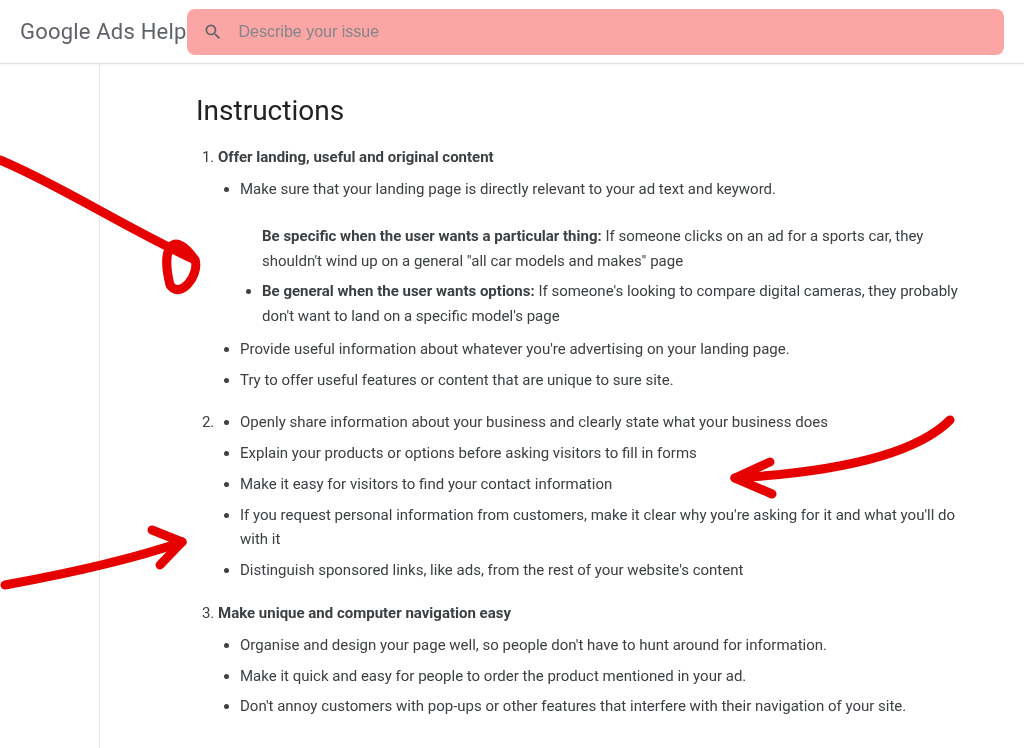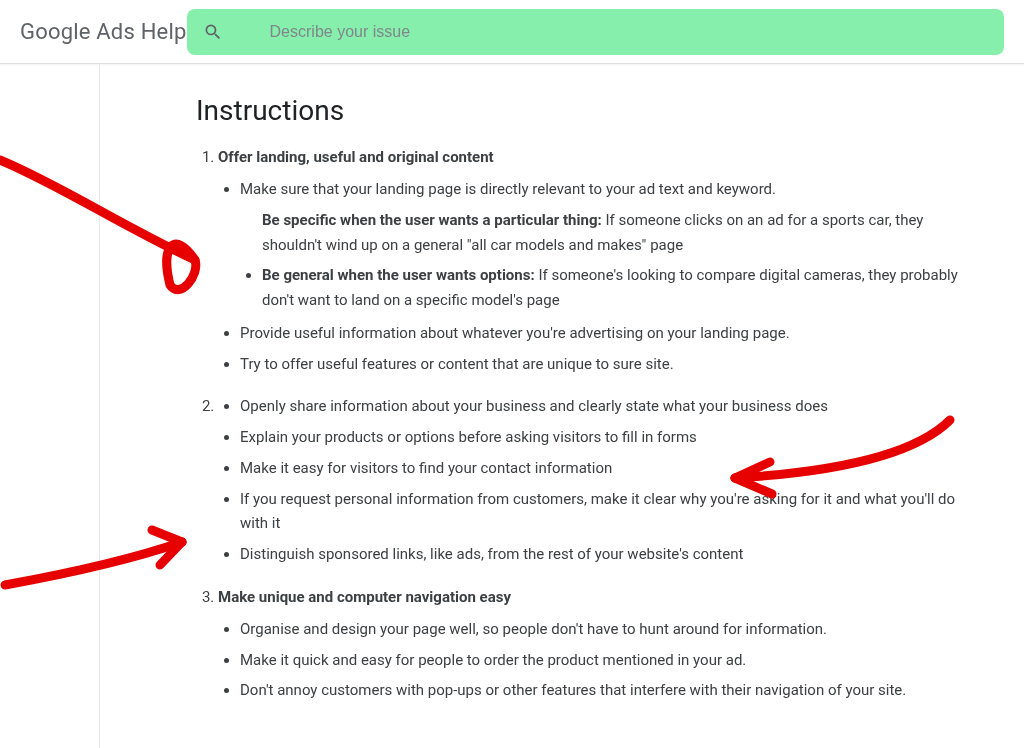--- a/index.html
+++ b/index.html
@@ -24,25 +24,24 @@
     font-size: 22px;
     color: #5f6368;
     font-weight: 400;
     white-space: nowrap;
     letter-spacing: 0.2px;
   }
   .search-wrap {
     flex: 1;
     display: flex;
     align-items: center;
-    background: #86efac;
+    background: #fca5a5;
     border-radius: 8px;
     height: 46px;
     padding: 0 16px;
-    gap: 31px;
   }
   .search-icon {
     color: #5f6368;
     margin-right: 16px;
     display: flex;
     align-items: center;
   }
   .search-input {
     border: none;
     background: transparent;
@@ -99,21 +98,21 @@
   ul.sub > li {
     font-size: 15px;
     color: #3c4043;
     line-height: 1.65;
     margin-bottom: 6px;
     font-weight: 400;
   }
   ul.sub2 {
     list-style: disc;
     padding-left: 22px;
-    margin-top: 6px;
+    margin-top: 22px;
   }
   ul.sub2 > li {
     font-size: 15px;
     color: #3c4043;
     line-height: 1.65;
     margin-bottom: 6px;
     font-weight: 400;
   }
   .b { font-weight: 700; }
   

